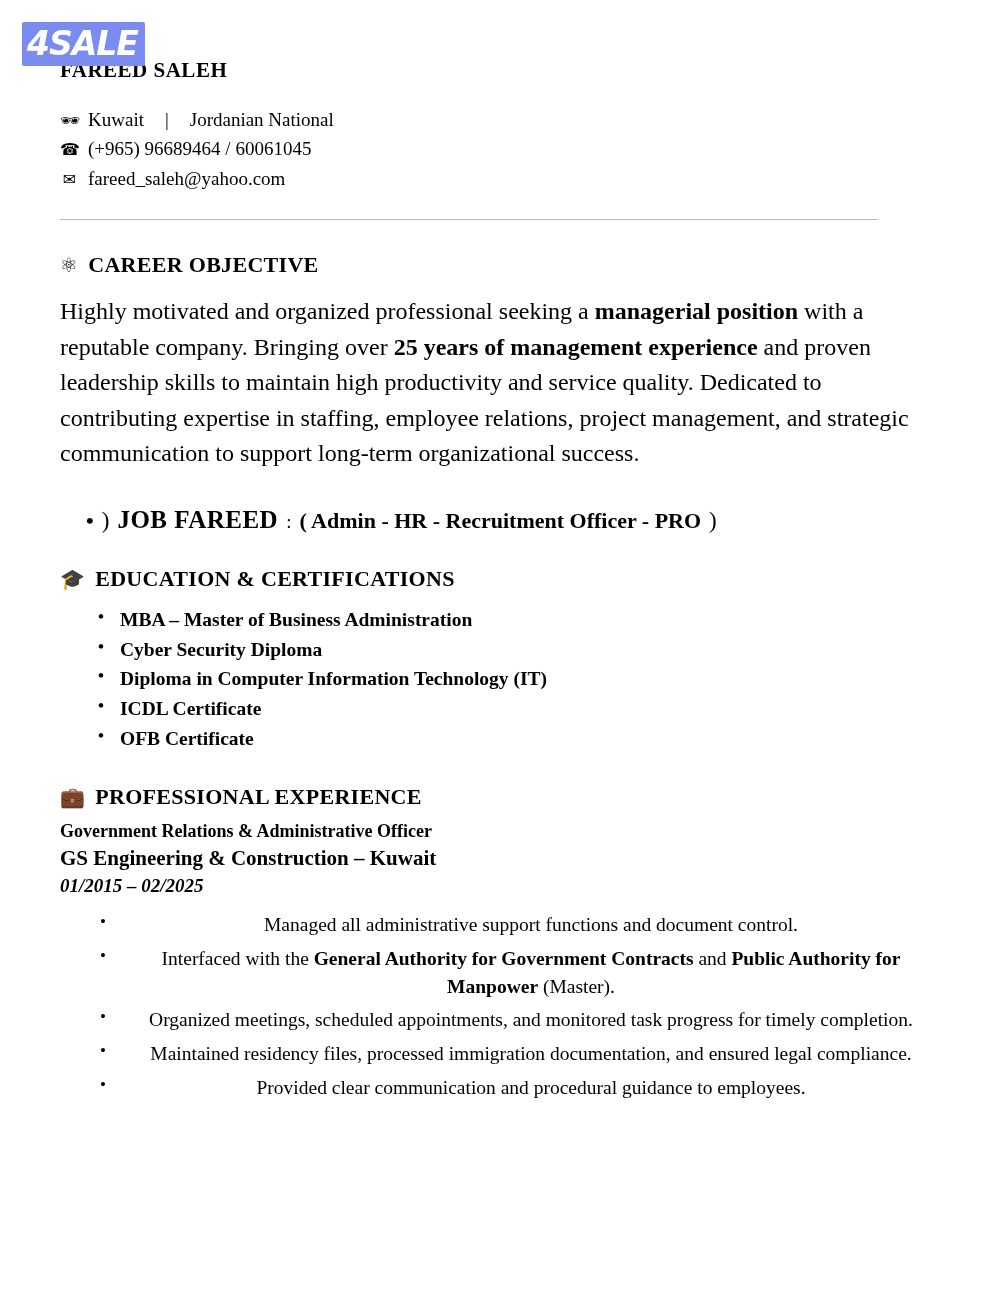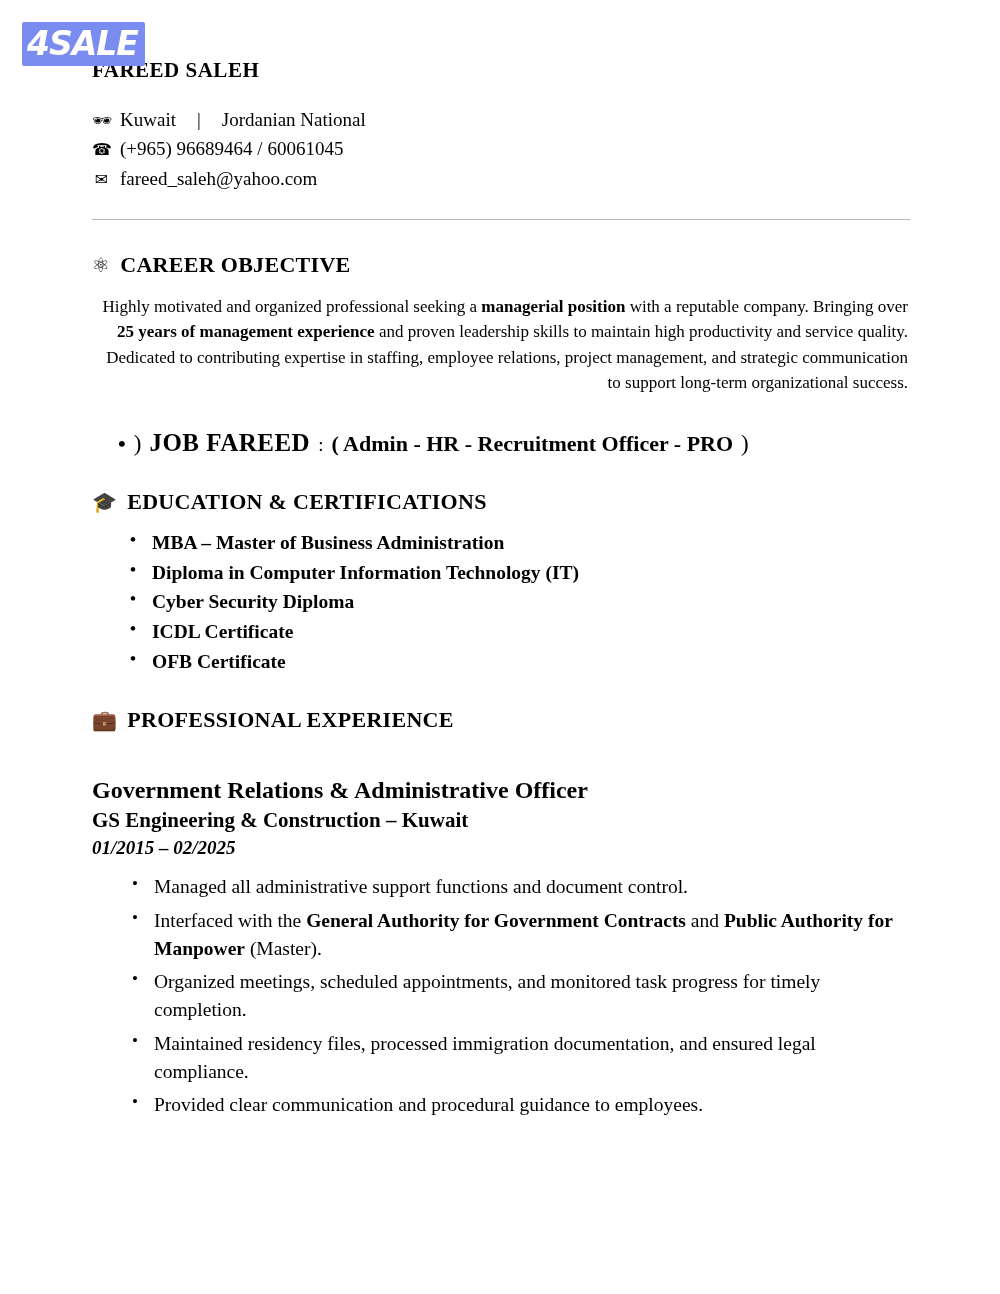--- a/index.html
+++ b/index.html
@@ -13,21 +13,21 @@
     height: 1294px;
     position: relative;
     font-family: "Liberation Serif", serif;
     color: #000000;
     overflow: hidden;
   }
   .page {
     position: relative;
     width: 1000px;
     height: 1294px;
-    padding: 0 92px;
+    padding: 0 60px;
   }
   
   .logo {
     position: absolute;
     top: 22px;
     left: 22px;
     background: #7b8cf0;
     color: #ffffff;
     font-family: "DejaVu Sans", sans-serif;
     font-style: italic;
@@ -83,24 +83,24 @@
     align-items: center;
     gap: 10px;
     letter-spacing: 0.3px;
   }
   h2.section .sec-ico {
     font-family: "DejaVu Sans", sans-serif;
     font-size: 20px;
     line-height: 1;
   }
   p.body {
-    font-size: 17px;
+    font-size: 24px;
     line-height: 1.48;
     margin: 16px 0 4px 0;
-    text-align: right;
+    text-align: left;
   }
   .jobtitles {
     margin: 34px 0 0 26px;
     font-size: 23px;
     font-weight: bold;
     display: flex;
     align-items: baseline;
     gap: 8px;
   }
   .jobtitles .dot {
@@ -124,40 +124,40 @@
   }
   ul.bullets li::before {
     content: "•";
     position: absolute;
     left: -22px;
     top: -1px;
     font-size: 17px;
   }
   ul.bullets.edu li { font-weight: bold; }
   .job-title {
-    font-size: 24px;
-    font-weight: bold;
-    margin-top: 44px;
+    font-size: 18px;
+    font-weight: bold;
+    margin-top: 11px;
   }
   .job-company {
     font-size: 21px;
     font-weight: bold;
     margin-top: 4px;
   }
   .job-dates {
     font-size: 19px;
     font-weight: bold;
     font-style: italic;
     margin-top: 4px;
   }
   ul.bullets.exp {
     padding-left: 62px;
     margin-top: 14px;
   }
-  ul.bullets.exp li { margin-bottom: 6px; }
+  ul.bullets.exp li { margin-bottom: 6px; text-align: center; }
   b { font-weight: bold; }
 </style>
 </head>
 <body>
 
 <div class="page">
 
   <div class="logo">4SALE</div>
 
   <h1 class="name">FAREED SALEH</h1>
@@ -199,22 +199,22 @@
     <span class="paren">)</span>
   </div>
 
   <h2 class="section">
     <span class="sec-ico">🎓</span>
     <span>EDUCATION &amp; CERTIFICATIONS</span>
   </h2>
 
   <ul class="bullets edu">
     <li>MBA – Master of Business Administration</li>
+    <li>Cyber Security Diploma</li>
     <li>Diploma in Computer Information Technology (IT)</li>
-    <li>Cyber Security Diploma</li>
     <li>ICDL Certificate</li>
     <li>OFB Certificate</li>
   </ul>
 
   <h2 class="section">
     <span class="sec-ico">💼</span>
     <span>PROFESSIONAL EXPERIENCE</span>
   </h2>
 
   <div>

